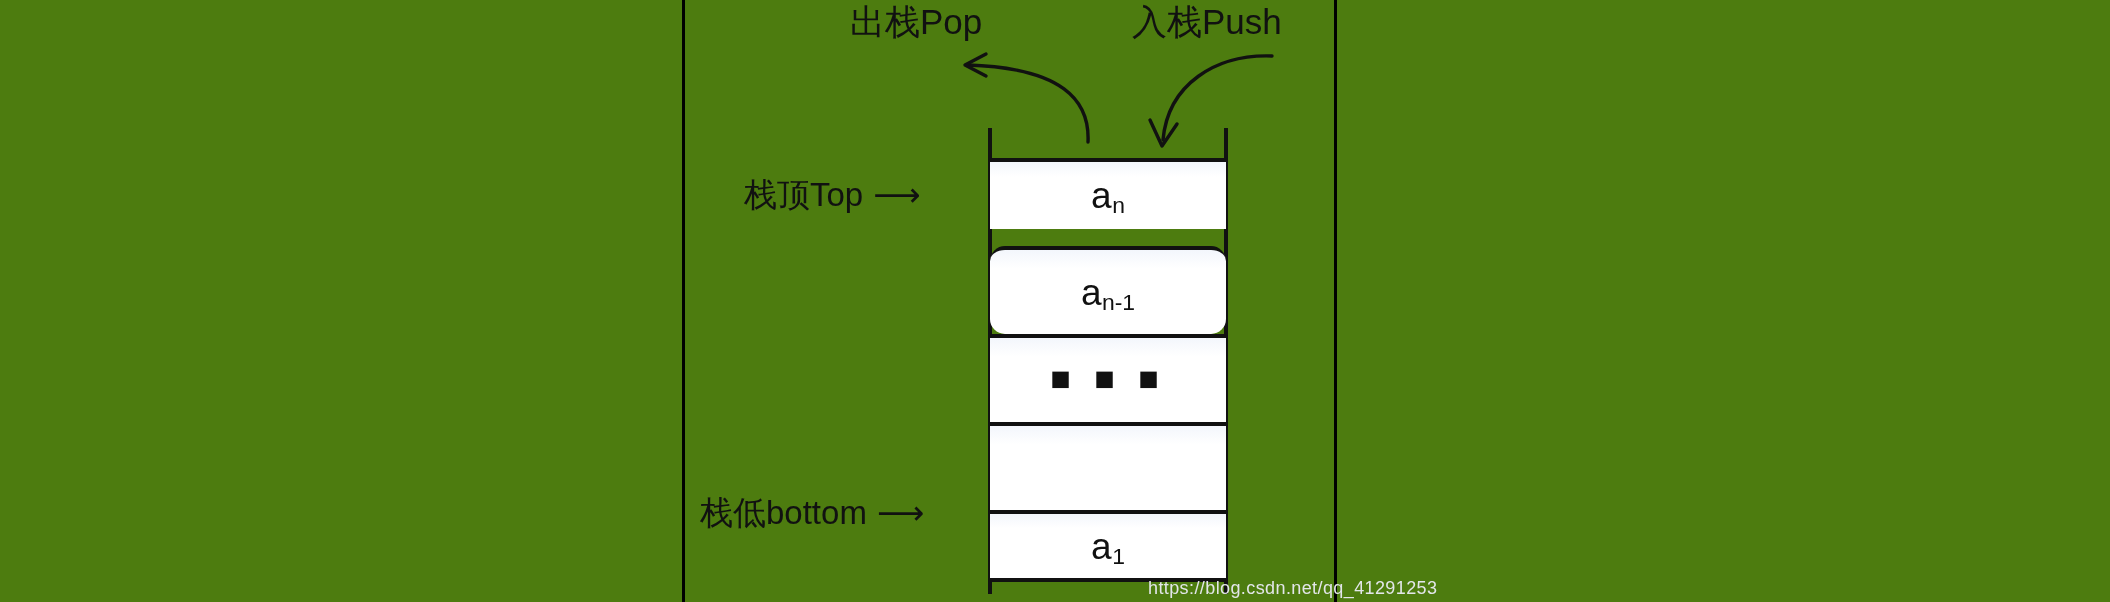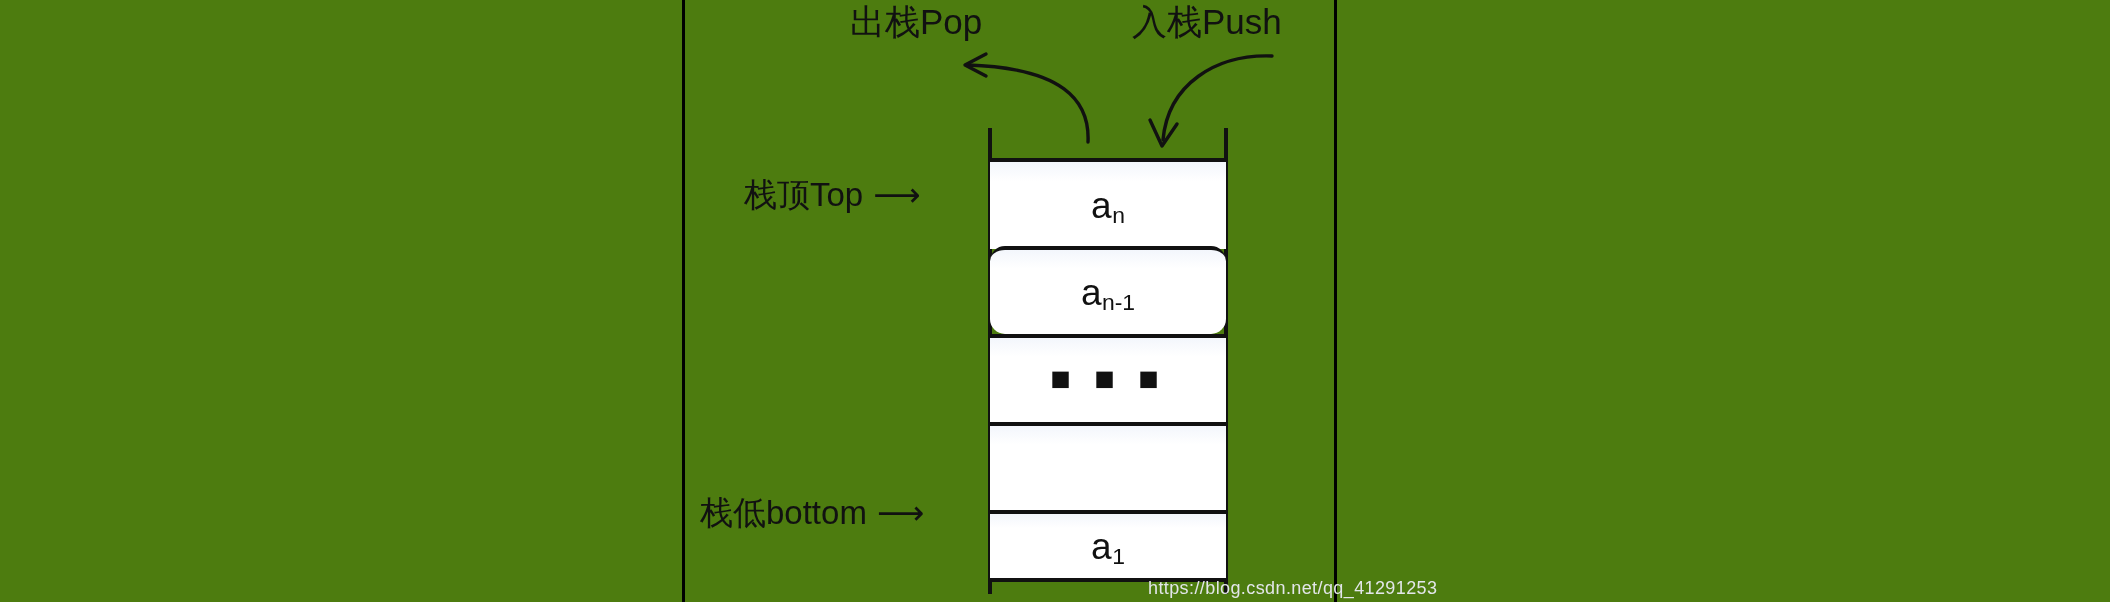--- a/index.html
+++ b/index.html
@@ -159,21 +159,21 @@
 
   <svg class="curve-svg" style="left:1120px; top:48px; width:160px; height:106px;" viewBox="0 0 160 106">
     <path d="M 152 8 C 96 6, 48 36, 43 92"></path>
     <path class="head" d="M 30 72 L 42 98 L 57 76"></path>
   </svg>
 
   <div id="stack">
     <div class="stack-wall left"></div>
     <div class="stack-wall right"></div>
 
-    <div class="cell" style="top:30px; height:91px;">
+    <div class="cell" style="top:30px; height:71px;">
       <span class="cell-label"><span>a</span><sub>n</sub></span>
     </div>
 
     <div class="cell" style="top:118px; height:88px;border-radius:15px;">
       <span class="cell-label"><span>a</span><sub>n-1</sub></span>
     </div>
 
     <div class="cell" style="top:206px; height:88px;">
       <span class="cell-dots">■ ■ ■</span>
     </div>

